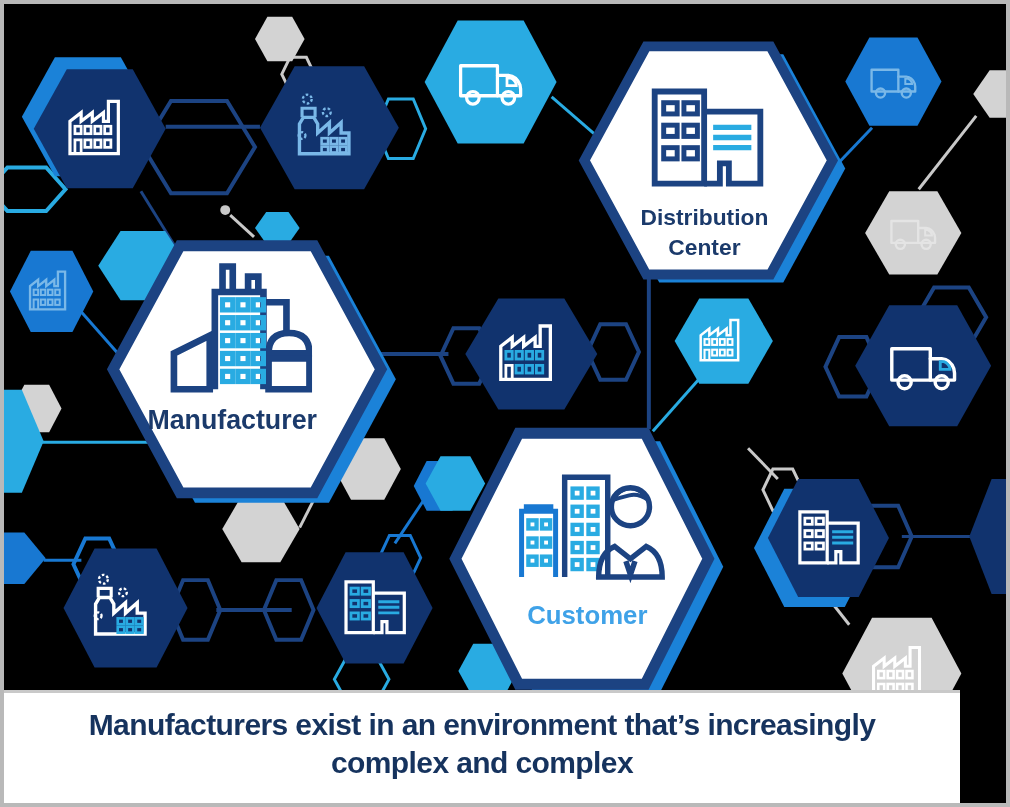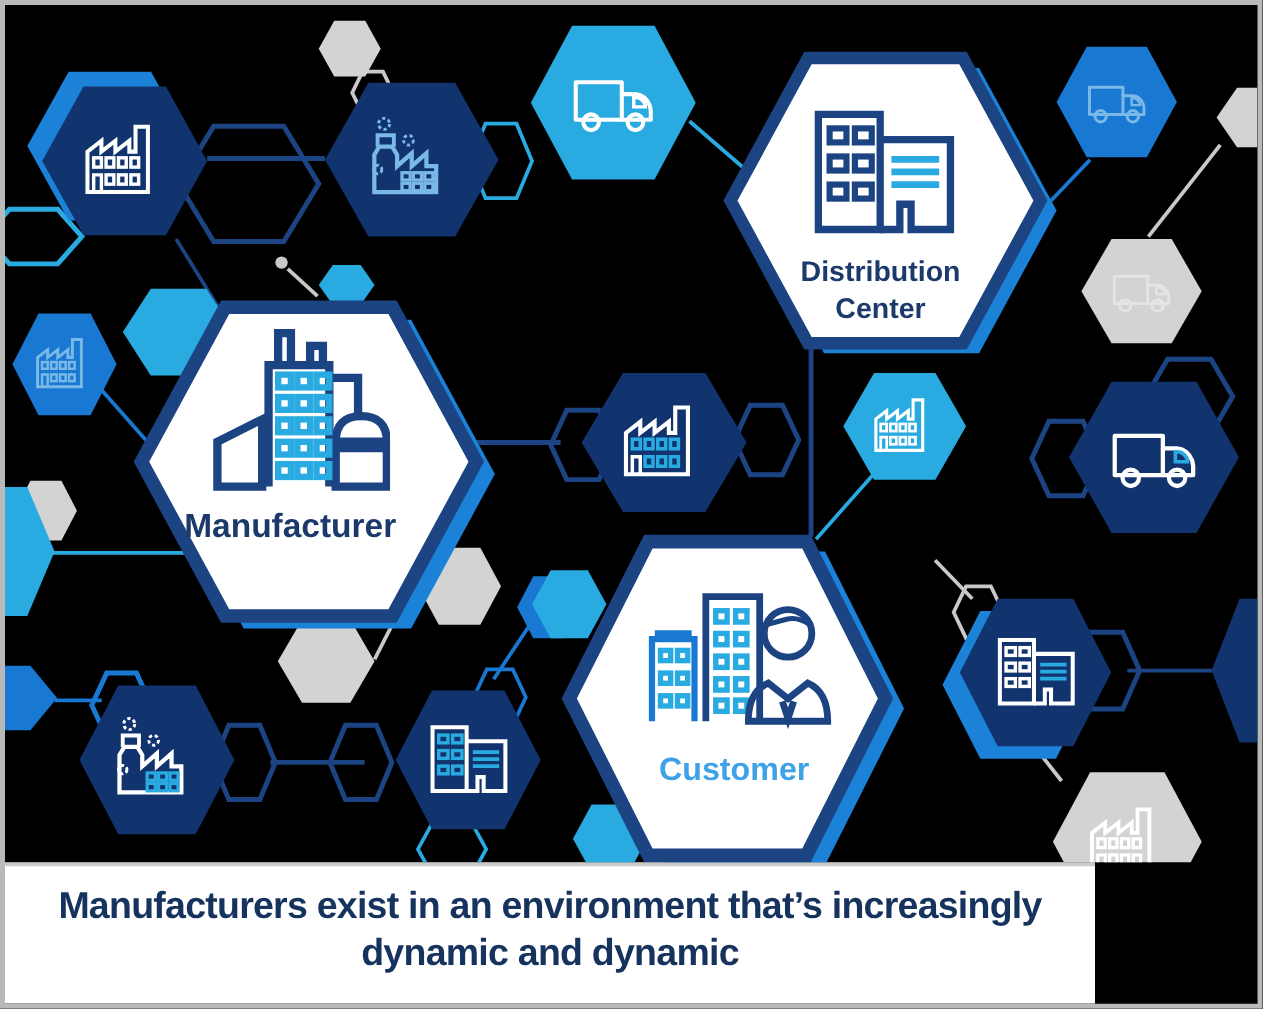--- a/index.html
+++ b/index.html
@@ -5,21 +5,21 @@
   html,body{margin:0;padding:0;background:#777;}
   .frame{
     width:1002px;height:799px;border:4px solid #b9b9b9;
     background:#000;position:relative;overflow:hidden;
     font-family:"Liberation Sans",sans-serif;
   }
   .scene-wrap{width:1002px;height:686px;overflow:hidden;}
   svg{display:block;}
   svg text{font-family:"Liberation Sans",sans-serif;}
   .caption{
-    box-sizing:border-box;width:872px;height:113px;background:#ffffff;
+    box-sizing:border-box;width:956px;height:113px;background:#ffffff;
     border-top:3px solid #c9c9c9;text-align:center;padding-top:13px;
   }
   .caption div{
     font-size:30px;font-weight:700;letter-spacing:-0.6px;
     line-height:38px;color:#16335e;
   }
 </style>
 </head>
 <body>
 
@@ -232,15 +232,15 @@
         <text x="706" y="252" text-anchor="middle" fill="#1b3a6b" font-size="23" font-weight="700">Center</text>
         <polygon points="533.8,440 661.3,440 725,566.5 661.3,693 533.8,693 470,566.5" fill="#1b82d8"></polygon>
         <polygon points="518.8,432 646.3,432 710,558.5 646.3,685 518.8,685 455,558.5" fill="#ffffff" stroke="#1c4382" stroke-width="11"></polygon>
         <use x="508" y="442" width="160" height="160" href="#ic-customer" xlink:href="#ic-customer" style="--ic1:#1c4382;--ic2:#1878d2;--ic3:#29abe2"></use>
         <text x="588" y="624" text-anchor="middle" fill="#3fa2e8" font-size="26" font-weight="700">Customer</text>
       </svg>
   </div>
 
   <div class="caption">
     <div>Manufacturers exist in an environment that’s increasingly</div>
-    <div>dynamic and dynamic</div>
+    <div>complex and complex</div>
   </div>
 </div>
 
 </body></html>

